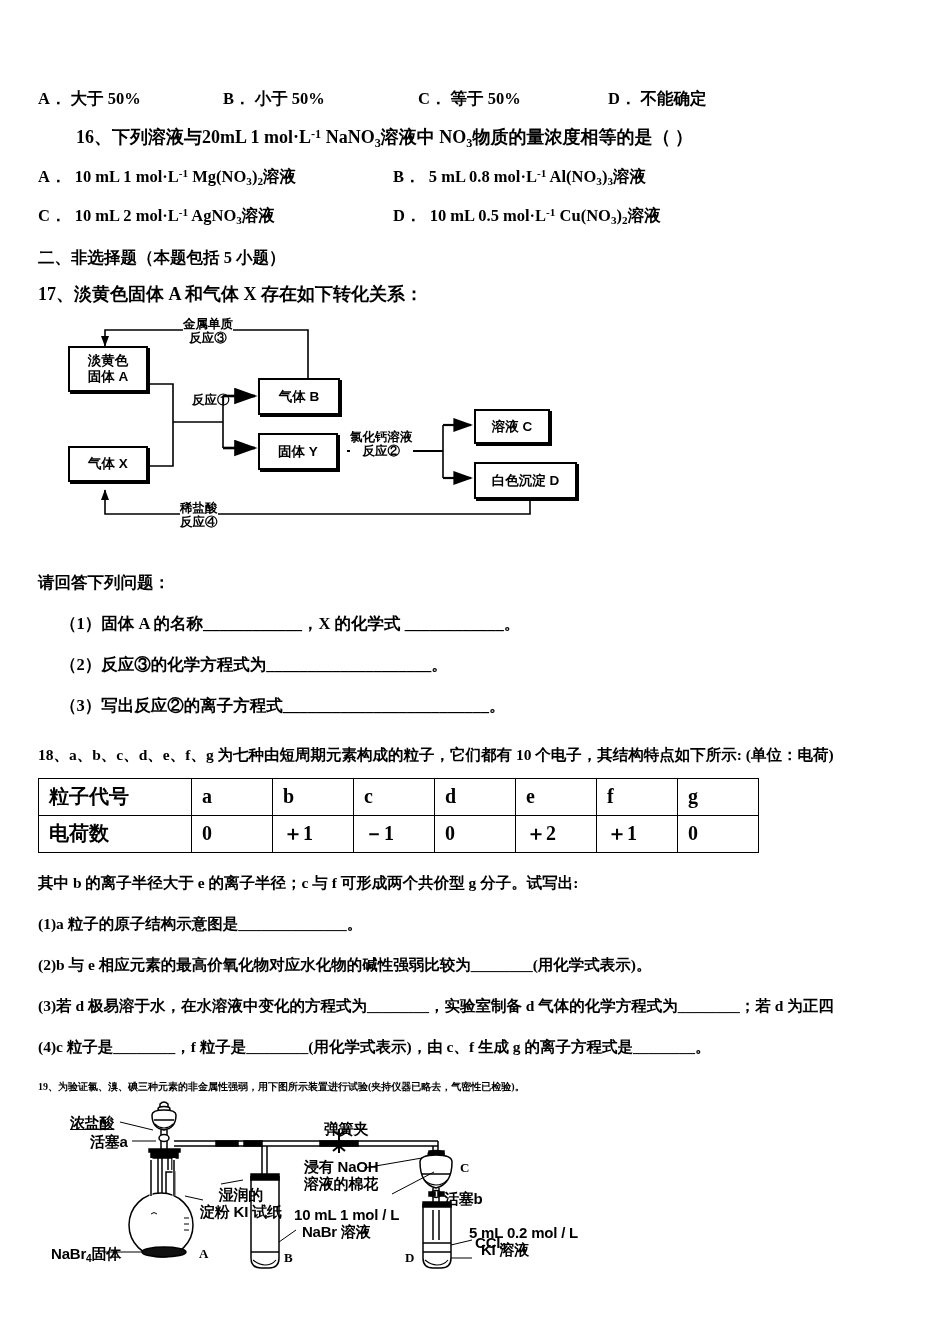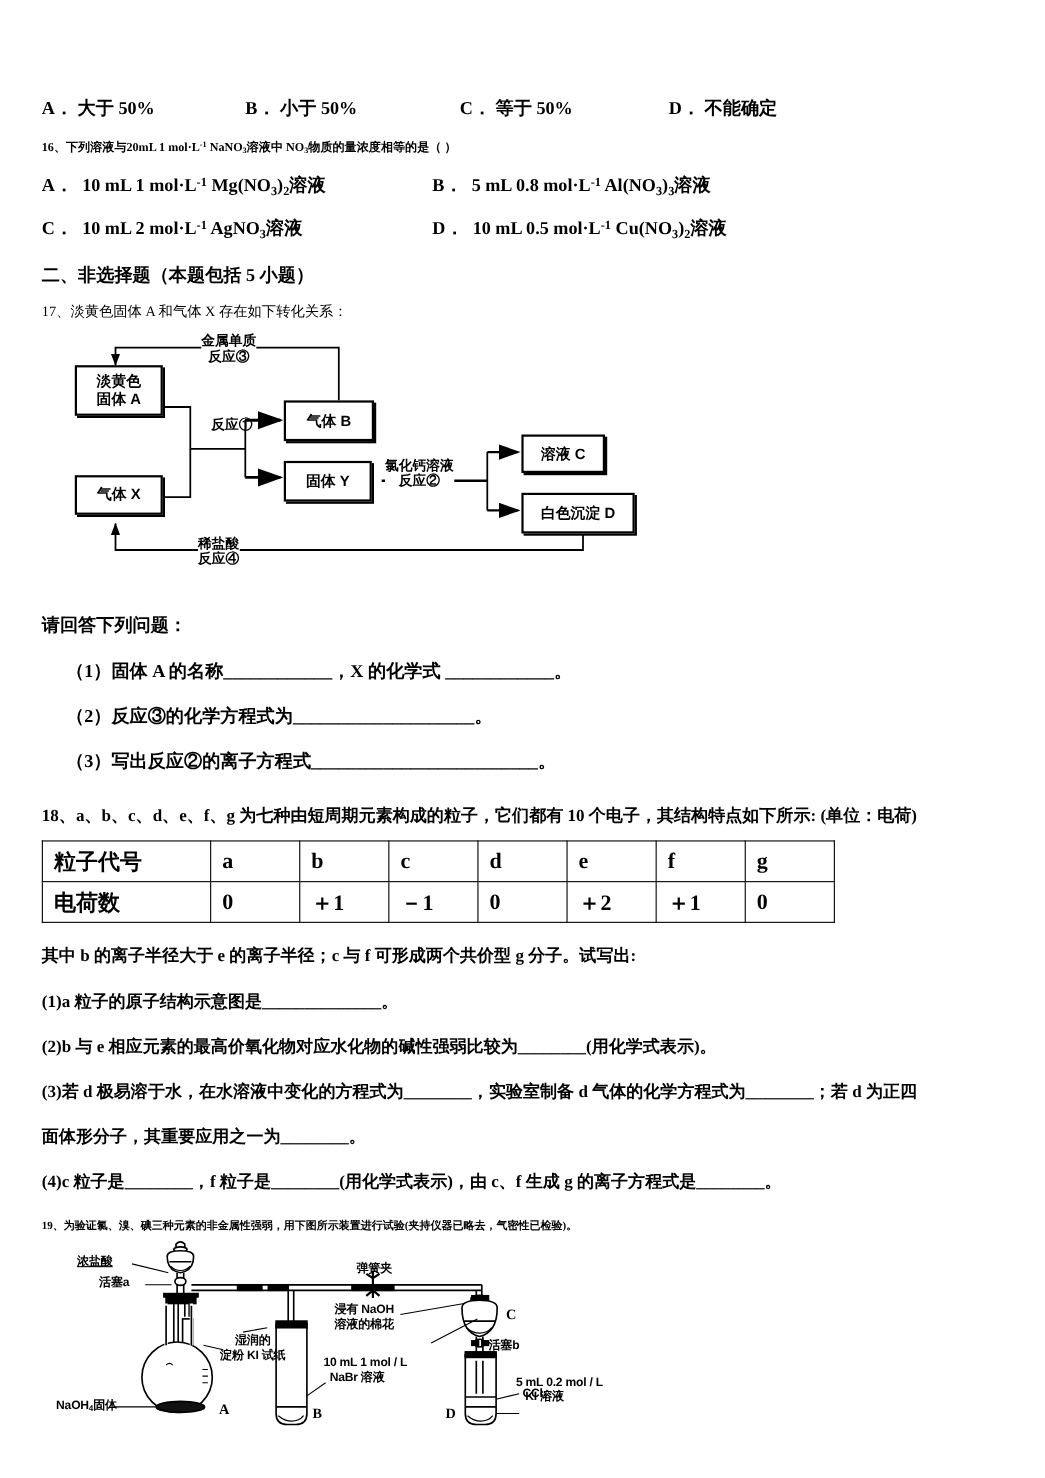--- a/index.html
+++ b/index.html
@@ -24,24 +24,25 @@
   }
   .content {
     position: absolute;
     left: 38px;
     top: 88px;
     width: 880px;
   }
 
   
   .line {
-    font-size: 11px;
+    font-size: 18px;
     font-weight: bold;
     line-height: 1.0;
     white-space: nowrap;
+    margin-left: 38px;
   }
 
   sub { font-size: 0.68em; vertical-align: -0.28em; }
   sup { font-size: 0.68em; vertical-align: 0.42em; }
 
   
   .opt-row {
     display: flex;
     font-size: 16.5px;
     font-weight: bold;
@@ -51,21 +52,21 @@
   .opt-4 > div:nth-child(1) { width: 185px; }
   .opt-4 > div:nth-child(2) { width: 195px; }
   .opt-4 > div:nth-child(3) { width: 190px; }
   .opt-2 > div { width: 355px; }
 
   .q16 { margin-top: 18px; }
   .q16opts { margin-top: 17px; }
   .q16optsB { margin-top: 17px; }
 
   .sec2 { margin-top: 20px; font-size: 16.5px; font-weight: bold; }
-  .q17 { margin-top: 13px; font-size: 13px; font-weight: normal; }
+  .q17 { margin-top: 13px; font-size: 18px; font-weight: bold; }
 
   
   .flow-wrap {
     position: relative;
     width: 560px;
     height: 210px;
     margin-top: 12px;
     margin-left: 22px;
   }
   .flow-wrap svg { display: block; }
@@ -127,21 +128,21 @@
   
   .app-wrap {
     position: relative;
     width: 470px;
     height: 175px;
     margin-top: 6px;
     margin-left: 10px;
   }
   .alabel {
     position: absolute;
-    font-size: 11px;
+    font-size: 15px;
     font-weight: bold;
     font-family: "Liberation Sans", sans-serif;
     white-space: nowrap;
     line-height: 1.15;
     letter-spacing: -0.2px;
   }
   .alabel.u { text-decoration: underline; }
   .abig {
     position: absolute;
     font-size: 13px;
@@ -300,21 +301,20 @@
       <td class="c">＋1</td>
       <td class="c">0</td>
     </tr>
   </tbody>
       </table>
 
   <div class="q18sub">其中 b 的离子半径大于 e 的离子半径；c 与 f 可形成两个共价型 g 分子。试写出:</div>
   <div class="q18sub">(1)a 粒子的原子结构示意图是______________。</div>
   <div class="q18sub">(2)b 与 e 相应元素的最高价氧化物对应水化物的碱性强弱比较为________(用化学式表示)。</div>
   <div class="q18sub">(3)若 d 极易溶于水，在水溶液中变化的方程式为________，实验室制备 d 气体的化学方程式为________；若 d 为正四</div>
-  <div class="q18sub">面体形分子，其重要应用之一为________。</div>
   <div class="q18sub">(4)c 粒子是________，f 粒子是________(用化学式表示)，由 c、f 生成 g 的离子方程式是________。</div>
 
   <div class="q19">19、为验证氯、溴、碘三种元素的非金属性强弱，用下图所示装置进行试验(夹持仪器已略去，气密性已检验)。</div>
 
   <div class="app-wrap">
     <svg width="470" height="175" viewBox="0 0 470 175">
       <g stroke="#000" fill="none" stroke-width="1.5">
 
         <path d="M112,8 L112,4 Q116,0 120,4 L120,8 Z" fill="#fff"></path>
         <ellipse cx="116" cy="9" rx="6" ry="2.5" fill="#fff"></ellipse>
@@ -427,21 +427,21 @@
       &nbsp;&nbsp;<span>NaBr 溶液</span>
     </div>
     <div class="alabel" style="left:421px; top:124px;">
       <span>5 mL 0.2 mol / L</span><br>
       &nbsp;&nbsp;&nbsp;<span>KI 溶液</span>
     </div>
     <div class="alabel" style="left:427px; top:134px;">
       <span>CCl</span><sub>4</sub>
     </div>
     <div class="alabel" style="left:3px; top:145px;">
-      <span>NaOH</span><sub>4</sub><span>固体</span>
+      <span>NaBr</span><sub>4</sub><span>固体</span>
     </div>
 
     <div class="abig" style="left:151px; top:146px;">A</div>
     <div class="abig" style="left:236px; top:150px;">B</div>
     <div class="abig" style="left:357px; top:150px;">D</div>
     <div class="abig" style="left:412px; top:60px;">C</div>
   </div>
 
 </div>
 </div>

